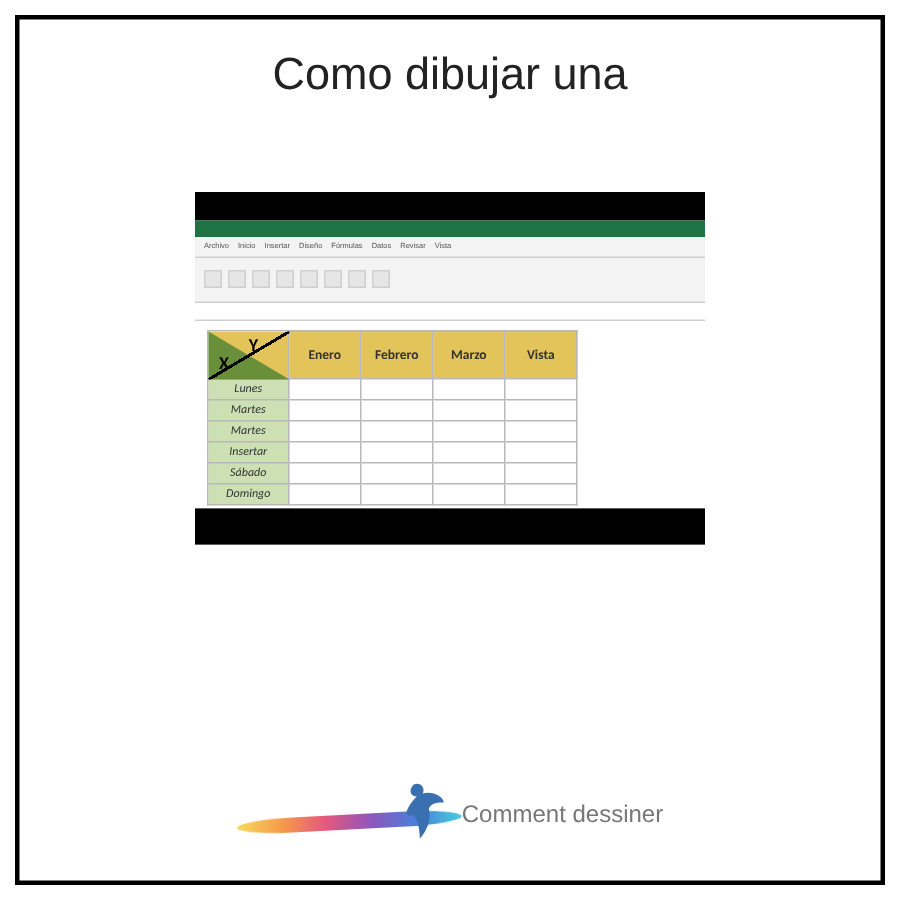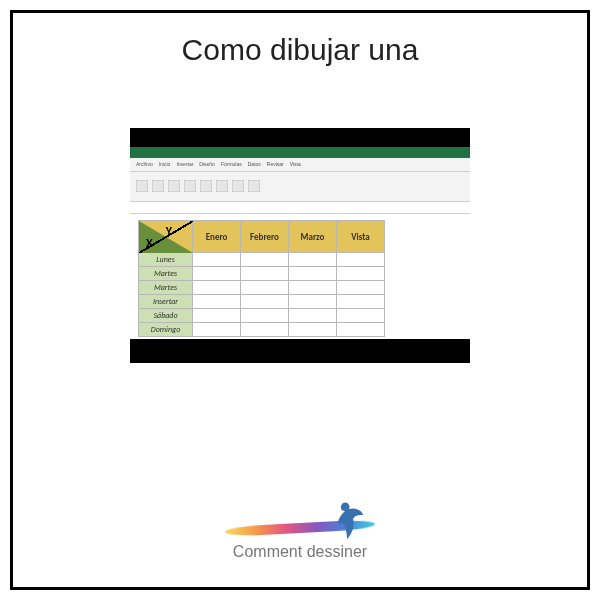--- a/index.html
+++ b/index.html
@@ -138,22 +138,21 @@
     background: #fff;
   }
 
   
   .logo {
     position: absolute;
     left: 50%;
     transform: translateX(-50%);
     bottom: 26px;
     display: flex;
-    flex-direction: column;
-    align-items: center;
+    flex-direction: row;
   }
   .logo .swoosh {
     width: 150px; height: 28px; position: relative;
   }
   .logo .swoosh::before {
     content: "";
     position: absolute; left: 0; right: 0; top: 10px; height: 10px;
     background: linear-gradient(90deg, #f5d442, #f58a2a, #e03a6a, #7a3ab0, #2a6ad6, #2ac4d6);
     border-radius: 50% / 100%;
     transform: skewY(-3deg);

